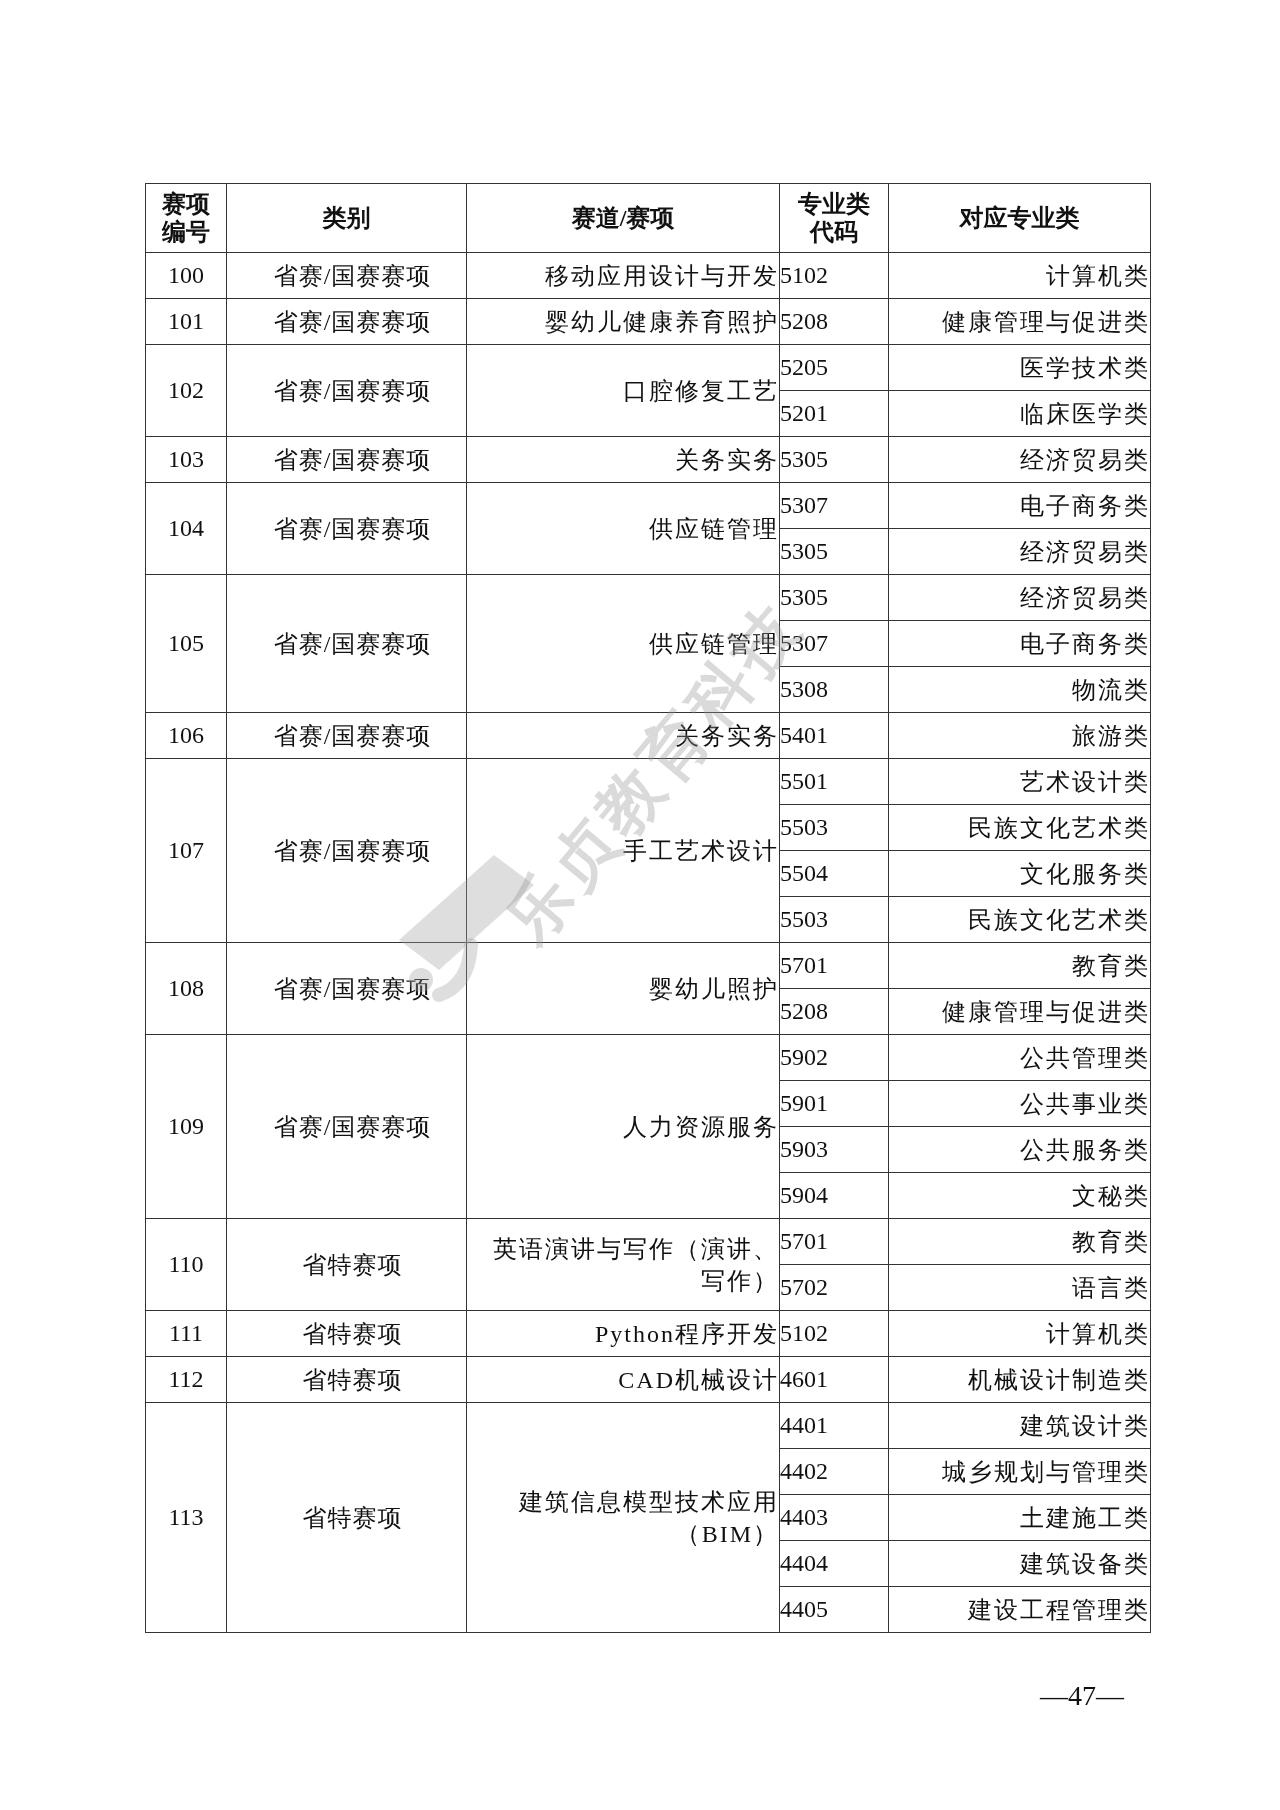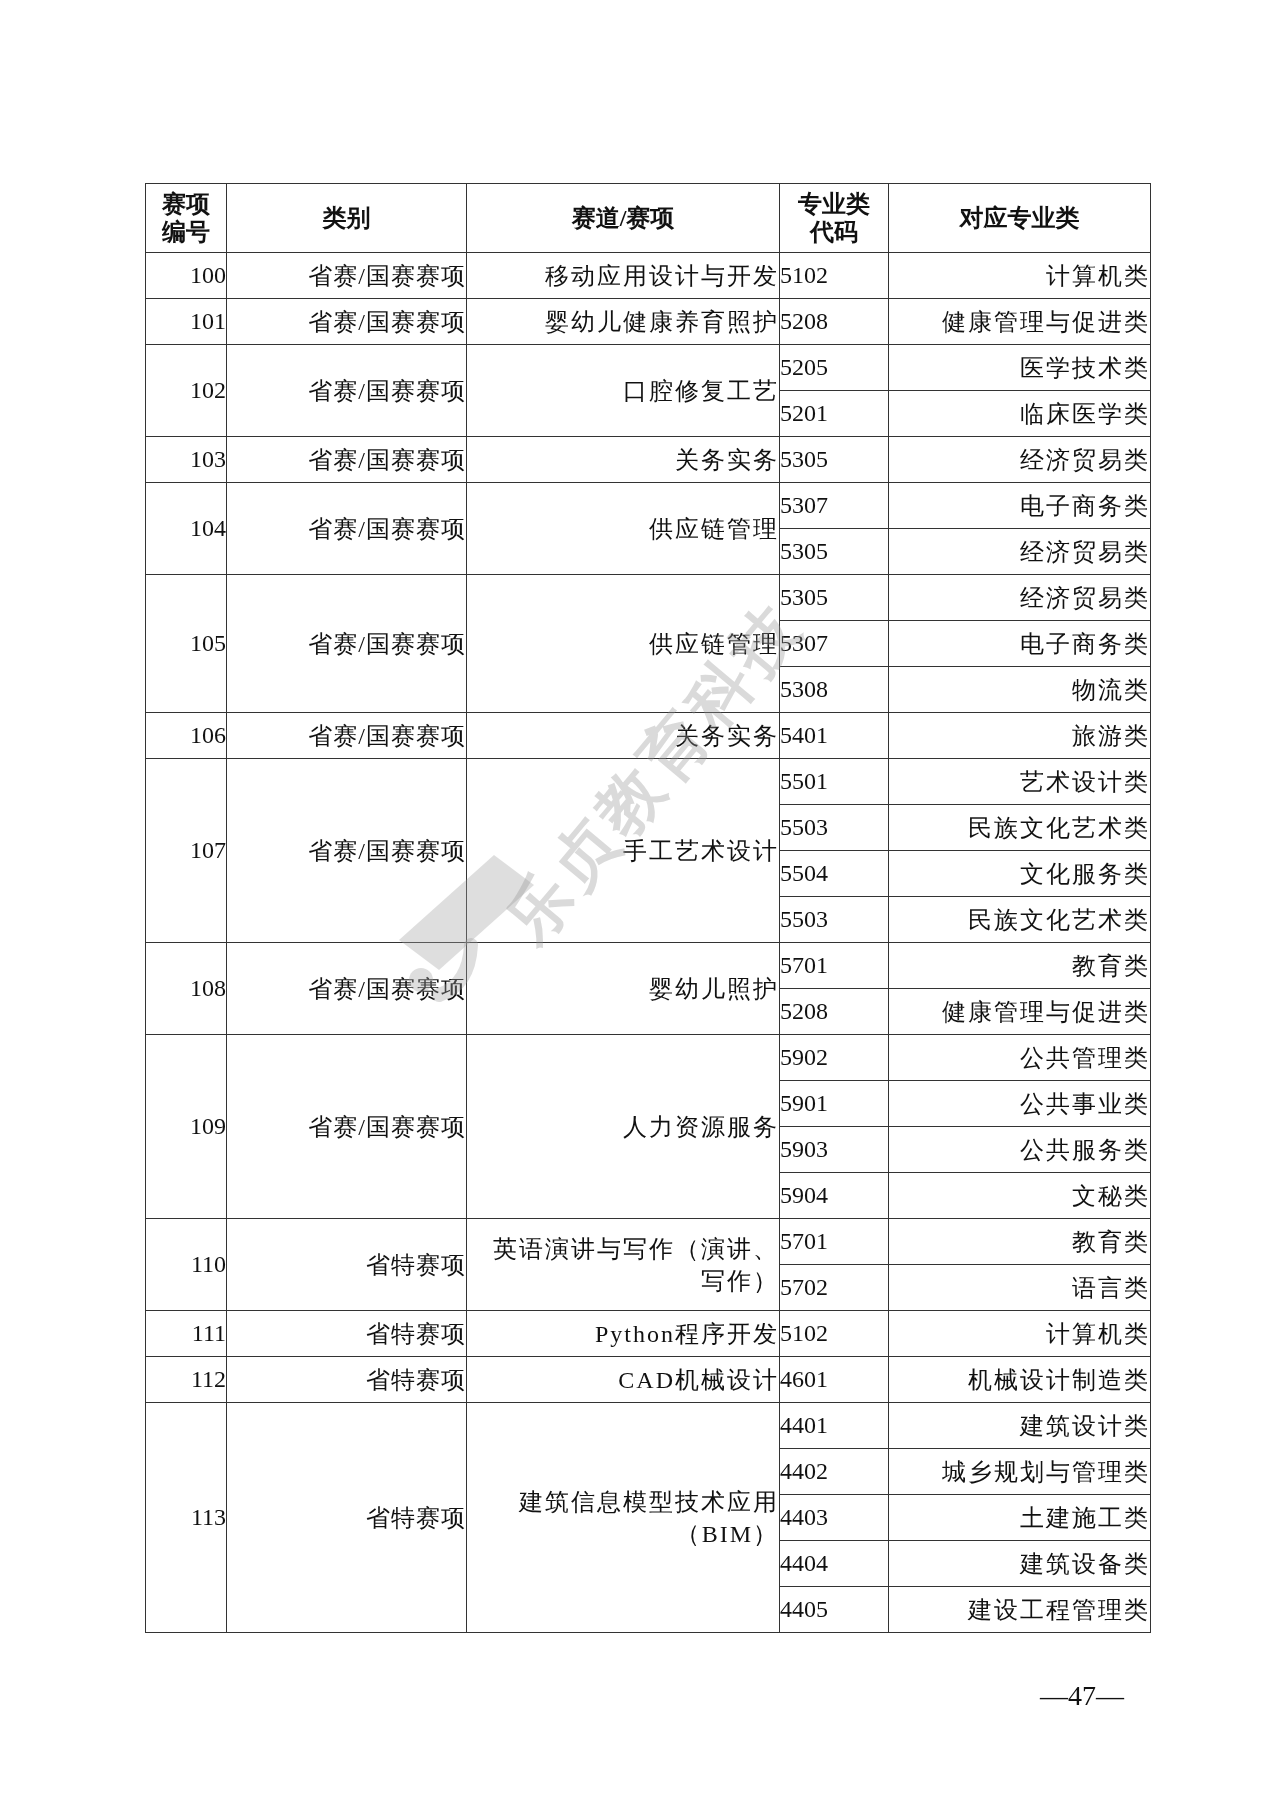--- a/index.html
+++ b/index.html
@@ -4,22 +4,22 @@
 <style>
   html, body { margin:0; padding:0; background:#ffffff; }
   body { width:1280px; height:1810px; position:relative; overflow:hidden;
          font-family:"Liberation Serif","DejaVu Serif",serif; color:#111; }
   #page { position:absolute; left:4px; top:0; width:1280px; height:1778px; background:#fff; }
   table.main { position:absolute; left:141px; top:183px; width:1005px;
                border-collapse:collapse; table-layout:fixed; }
   table.main td, table.main th { border:1.5px solid #333; padding:0; font-weight:normal; font-size:24px; }
   table.main th { height:68px; font-size:24px; line-height:28px; font-weight:bold; text-align:center; vertical-align:middle; }
   table.main td { height:45px; vertical-align:middle; }
-  .c-no { text-align:right; font-size:24px; }
-  .c-cat { text-align:right; padding-left:12px !important; letter-spacing:1px; }
+  .c-no { text-align:center; font-size:24px; }
+  .c-cat { text-align:center; padding-left:12px !important; letter-spacing:1px; }
   .c-track { text-align:right; padding-left:12px !important; letter-spacing:2px; line-height:32px; }
   .c-code { text-align:left; }
   .c-major { text-align:right; padding-left:12px !important; letter-spacing:2px; }
   .wm { position:absolute; left:395px; top:640px; width:560px; height:520px; pointer-events:none; z-index:5; }
   .wm-text { position:absolute; left:120px; top:250px; transform:rotate(-50deg); transform-origin:left center;
              font-family:"DejaVu Sans",sans-serif; font-weight:bold; font-size:64px; color:rgba(150,150,150,0.35);
              letter-spacing:6px; white-space:nowrap; }
   .pageno { position:absolute; left:1036px; top:1680px; font-size:28px; font-family:"Liberation Serif",serif;text-align:center; }
 </style>
 </head>

